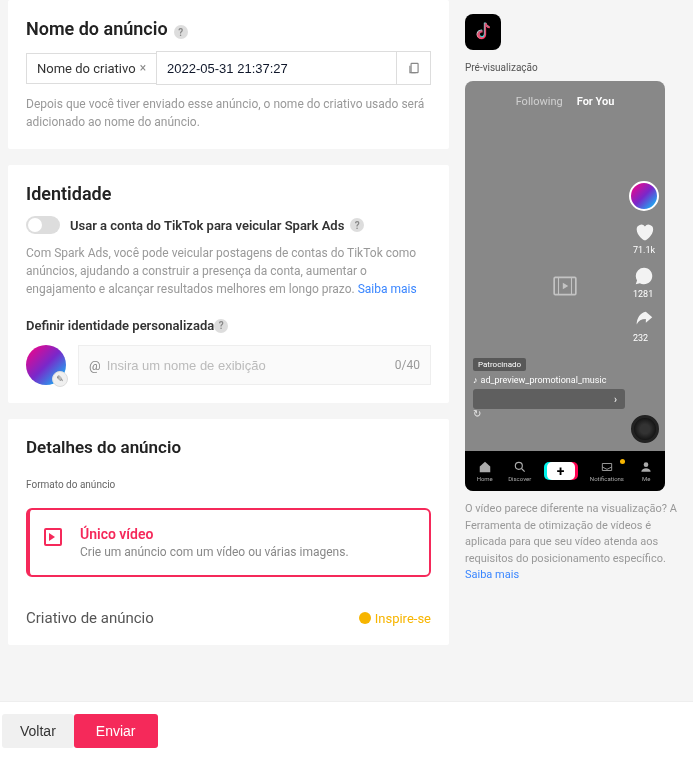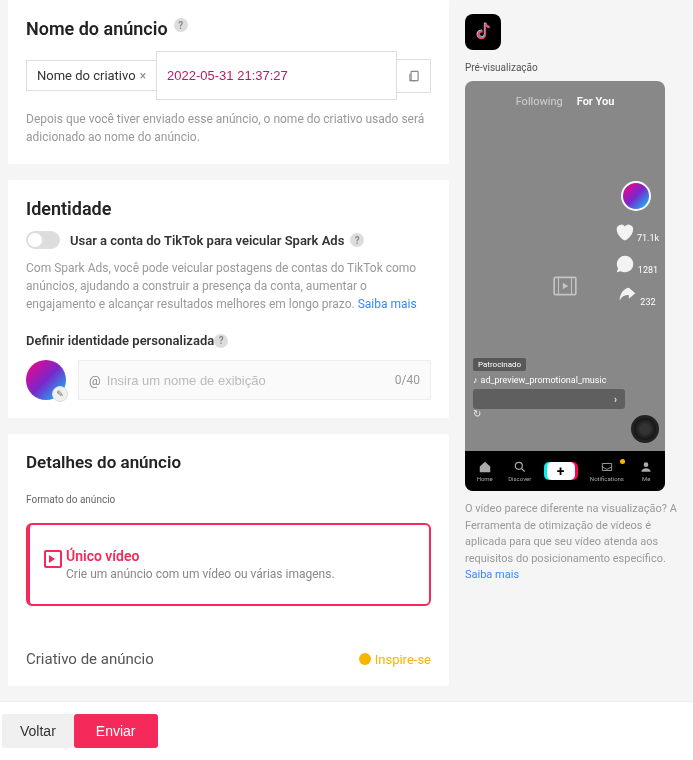--- a/index.html
+++ b/index.html
@@ -34,21 +34,21 @@
     background: #fff;
     padding: 18px;
     border-radius: 2px;
   }
   .section-title {
     font-size: 18px;
     font-weight: 600;
     margin-bottom: 12px;
     color: #222;
     display: flex;
-    align-items: flex-start;
+    align-items: flex-end;
     gap: 6px;
   }
   .help-icon {
     width: 14px;
     height: 14px;
     border-radius: 50%;
     background: #ddd;
     display: inline-flex;
     align-items: center;
     justify-content: center;
@@ -71,23 +71,23 @@
     align-items: center;
     gap: 4px;
     color: #333;
   }
   .tag-close { color: #888; font-size: 12px; cursor: pointer; }
   .name-input {
     flex: 1;
     border: 1px solid #ddd;
     padding: 7px 10px;
     font-size: 13px;
-    color: #be185d;
+    color: #0f172a;
     background: #fff;
-    height: 49px;
+    height: 34px;
   }
   .name-copy {
     border: 1px solid #ddd;
     border-left: none;
     width: 34px;
     height: 34px;
     display: flex;
     align-items: center;
     justify-content: center;
     color: #888;
@@ -199,23 +199,23 @@
   .format-label {
     font-size: 10px;
     color: #666;
     margin-top: 22px;
     margin-bottom: 18px;
   }
   .format-card {
     border: 2px solid #f5295a;
     border-left-width: 4px;
     border-radius: 6px;
-    padding: 23px 14px;
-    display: flex;
-    gap: 4px;
+    padding: 16px 14px;
+    display: flex;
+    gap: 18px;
     cursor: pointer;
   }
   .format-icon {
     width: 18px;
     height: 18px;
     border: 2px solid #f5295a;
     border-radius: 2px;
     position: relative;
     flex-shrink: 0;
     margin-top: 2px;
@@ -230,21 +230,21 @@
     border-left: 6px solid #f5295a;
     border-top: 4px solid transparent;
     border-bottom: 4px solid transparent;
   }
   .format-title { color: #f5295a; font-weight: 600; font-size: 14px; margin-bottom: 3px; }
   .format-desc { color: #888; font-size: 12px; }
   .creative-row {
     display: flex;
     justify-content: space-between;
     align-items: center;
-    margin-top: 44px;
+    margin-top: 32px;
   }
   .creative-label { font-size: 15px; color: #555; }
   .inspire {
     color: #f7b500;
     font-size: 13px;
     display: flex;
     align-items: center;
     gap: 4px;
     cursor: pointer;
   }
@@ -296,22 +296,22 @@
   }
   .action-avatar {
     width: 30px;
     height: 30px;
     border-radius: 50%;
     background: linear-gradient(135deg, #ff0080, #7928ca, #00d4ff);
     border: 2px solid #fff;
   }
   .action-icon {
     display: flex;
-    flex-direction: row;
-    align-items: flex-end;
+    flex-direction: column;
+    align-items: flex-start;
     gap: 2px;
     color: rgba(255,255,255,0.9);
   }
   .action-count { font-size: 9px; color: #fff; }
   .heart, .bubble, .share-ic {
     width: 22px;
     height: 22px;
     fill: rgba(255,255,255,0.9);
   }
   .center-video {

